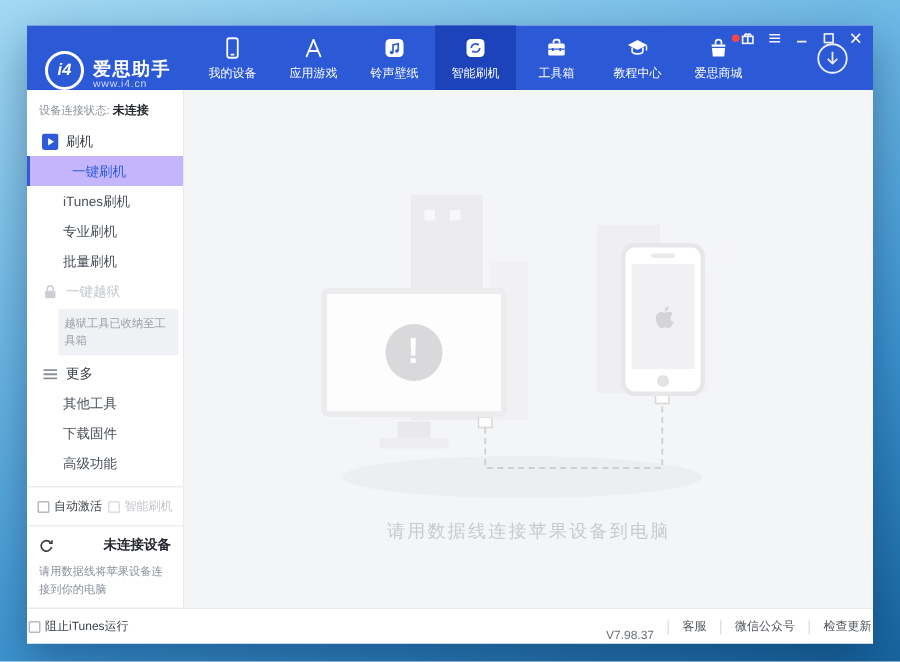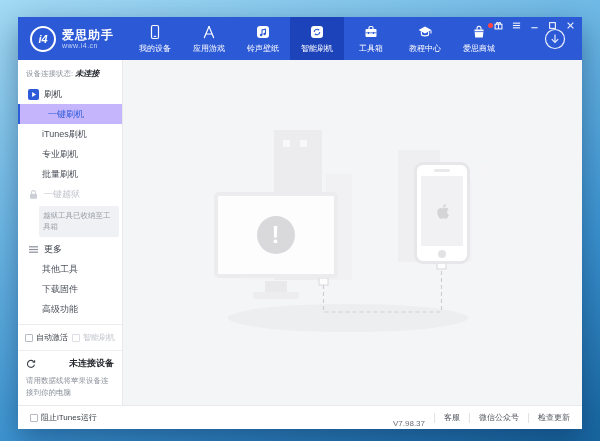--- a/index.html
+++ b/index.html
@@ -12,39 +12,39 @@
   .window {
     position:absolute; left:18px; top:17px; width:564px; height:412px;
     background:#fff; box-shadow:0 10px 28px rgba(0,20,60,.38);
     display:flex; flex-direction:column;
   }
   
   .header { flex:0 0 43px; background:#2c59d6; display:flex; align-items:stretch; position:relative; }
   .win-controls { position:absolute; top:3px; right:7px; display:flex; gap:8px; align-items:center; z-index:5; }
   .wc { width:10px; height:10px; display:flex; align-items:center; justify-content:center; cursor:pointer; opacity:.95; }
   .wc svg { width:9px; height:9px; stroke:#fff; stroke-width:1.2; fill:none; }
-  .logo { display:flex; align-items:center; gap:6px; padding:0 8px 0 12px; width:110px; flex:0 0 110px; }
+  .logo { display:flex; align-items:flex-end; gap:6px; padding:0 8px 0 12px; width:110px; flex:0 0 110px; }
   .logo-circle { width:26px; height:26px; border:2px solid #fff; border-radius:50%; color:#fff;
     font-weight:bold; font-style:italic; font-size:11px; display:flex; align-items:center; justify-content:center; }
   .logo-title { font-size:12px; font-weight:bold; color:#fff; letter-spacing:1px; line-height:1.2; white-space:nowrap; }
   .logo-sub { font-size:7px; color:#c9d6f8; letter-spacing:.5px; }
   .tabs { flex:1; display:flex; }
   .tab { width:54px; display:flex; flex-direction:column; align-items:center; justify-content:center; gap:3px;
     color:#fff; font-size:8px; cursor:pointer; position:relative; white-space:nowrap; }
   .tab.selected { background:#1d43bb; }
   .ticon { height:16px; display:flex; align-items:center; justify-content:center; }
   .ticon svg { width:16px; height:16px; }
   .badge-dot { position:absolute; top:6px; right:13px; width:5px; height:5px; background:#ff4545; border-radius:50%; }
   .download { flex:0 0 54px; display:flex; align-items:center; justify-content:center; }
   .dl-circle { width:22px; height:22px; cursor:pointer; }
   
   .body-row { flex:1; display:flex; min-height:0; }
   .sidebar { flex:0 0 90px; background:#fff; border-right:1px solid #e9e9ed; display:flex; flex-direction:column; }
   .status-line { padding:8px 6px 5px 8px; font-size:7.5px; color:#8b909a; white-space:nowrap; }
-  .status-value { color:#24272d; font-weight:bold; font-size:8px;font-style:italic; }
+  .status-value { color:#24272d; font-weight:bold; font-size:8px; }
   .side-group { height:20px; display:flex; align-items:center; gap:5px; padding-left:10px; font-size:9px; color:#3c4048; cursor:pointer; }
   .side-group.disabled { color:#c3c6cd; cursor:default; }
   .side-item { height:20px; display:flex; align-items:center; padding-left:24px; font-size:9px; color:#4a4f58; cursor:pointer; }
   .side-item.selected { background:#c4b5fd; color:#2e5bd8; border-left:2px solid #2e5bd8; padding-left:28px; }
   .side-note { margin:2px 3px 3px 21px; background:#f0f1f4; color:#9aa0a9; font-size:7.5px; line-height:1.5;
     padding:4px 4px; border-radius:2px; }
   .side-spacer { flex:1; }
   .side-divider { height:1px; background:#ededf1; }
   .cb-row { display:flex; gap:4px; padding:7px 7px; align-items:center; }
   .cb { display:flex; gap:3px; align-items:center; font-size:8px; color:#3c4048; cursor:pointer; white-space:nowrap; }
@@ -71,21 +71,21 @@
   .phone-speaker { position:absolute; left:50%; transform:translateX(-50%); top:4px; width:16px; height:3px;
     background:#e9e9eb; border-radius:2px; }
   .phone-screen { position:absolute; left:4px; right:4px; top:11px; bottom:15px; background:#f1f1f3;
     display:flex; align-items:center; justify-content:center; }
   .phone-home { position:absolute; left:50%; transform:translateX(-50%); bottom:3px; width:8px; height:8px;
     background:#e3e3e5; border-radius:50%; }
   .cable-svg { position:absolute; left:0; top:0; width:290px; height:218px; z-index:1; }
   .caption { margin-top:12px; font-size:12px; color:#c7cbd1; letter-spacing:1.5px; }
   
   .bottombar { flex:0 0 24px; border-top:1px solid #e9e9ed; background:#fff; display:flex; align-items:center;
-    padding:0 12px; font-size:8px; color:#555a62; }
+    padding:0 1px; font-size:8px; color:#555a62; }
   .bb-right { margin-left:auto; display:flex; align-items:center; }
   .bb-sep { width:1px; height:10px; background:#e2e2e6; margin:0 9px; }
   .bb-link { cursor:pointer; color:#50555d; white-space:nowrap; }
   .version { color:#6a6f77;margin-top:12px; }
 </style>
 </head>
 <body>
 
 <div class="window">
 
@@ -316,20 +316,21 @@
         <div class="phone">
           <div class="phone-speaker"></div>
           <div class="phone-screen">
             <svg width="18" height="18" viewBox="0 0 24 24" fill="#d4d4d6">
               <path d="M18.7 13.4c0-2.4 2-3.6 2.1-3.7-1.1-1.7-2.9-1.9-3.5-1.9-1.5-.2-2.9.9-3.7.9-.8 0-1.9-.9-3.2-.8-1.6 0-3.1 1-4 2.4-1.7 3-.4 7.3 1.2 9.7.8 1.2 1.8 2.5 3 2.4 1.2 0 1.7-.8 3.1-.8s1.9.8 3.2.8c1.3 0 2.2-1.2 3-2.4.9-1.4 1.3-2.7 1.3-2.8-.1 0-2.5-1-2.5-3.8zM16.2 5.9c.7-.8 1.1-2 1-3.1-1 0-2.1.7-2.8 1.5-.6.7-1.2 1.9-1 3 1.1.1 2.2-.6 2.8-1.4z"></path>
             </svg>
           </div>
           <div class="phone-home"></div>
         </div>
       </div>
+      <div class="caption">请用数据线连接苹果设备到电脑</div>
     </main>
   </div>
 
   <div class="bottombar">
     <label class="cb">
       <span class="box"></span>
       <span>阻止iTunes运行</span>
     </label>
     <div class="bb-right">
       <span class="version">V7.98.37</span>

